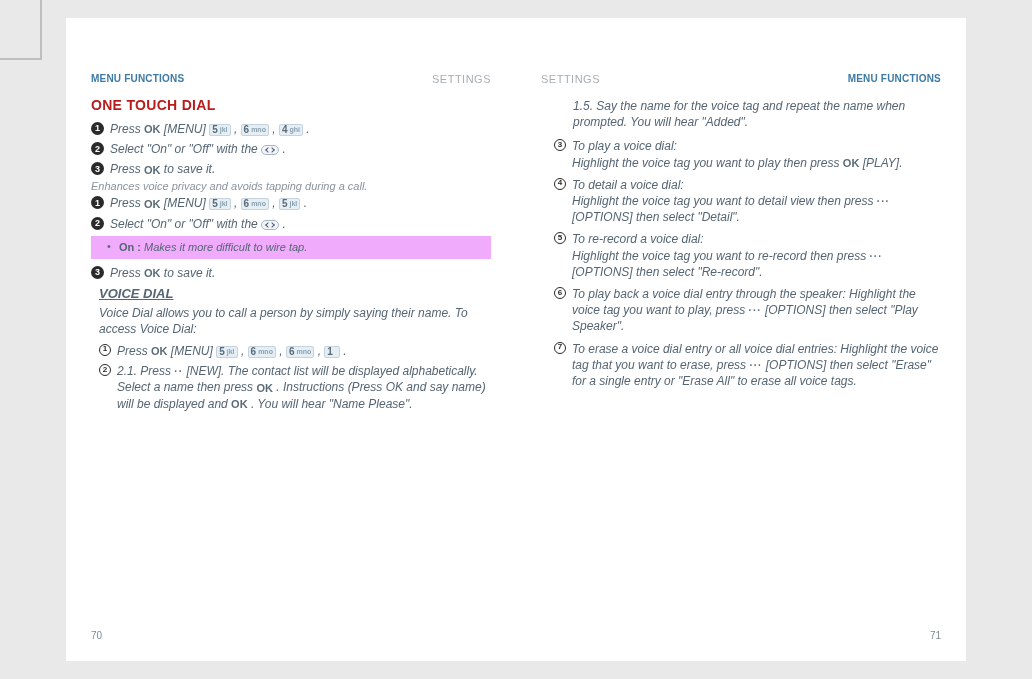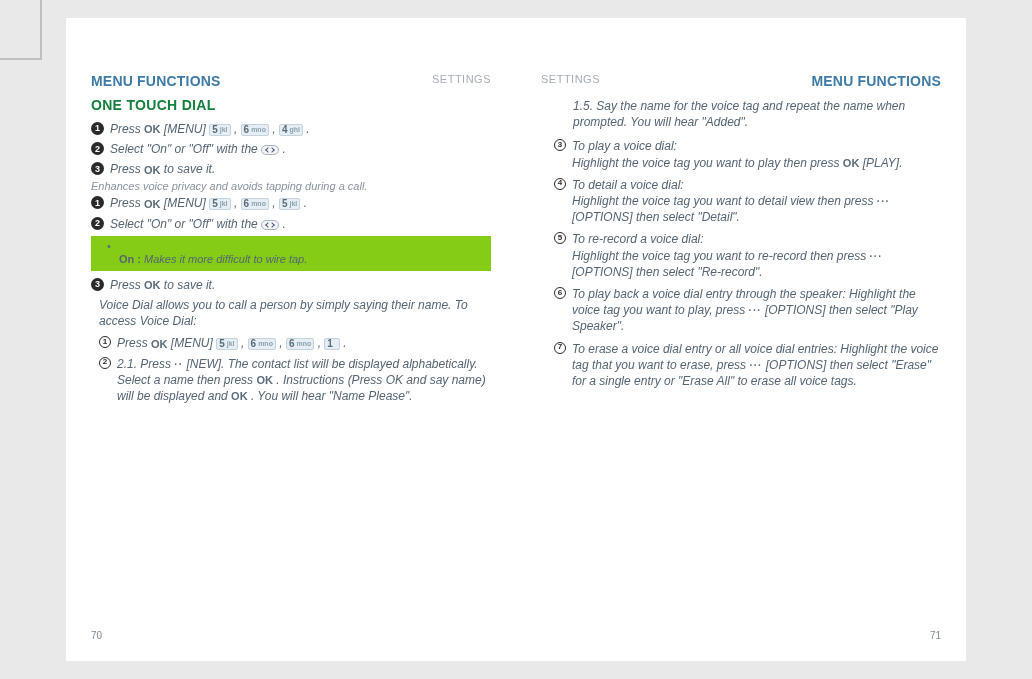--- a/index.html
+++ b/index.html
@@ -41,21 +41,21 @@
     position: absolute;
     height: 2px;
     background: #bfbfbf;
     top: 58px;
     left: 0;
     width: 42px;
   }
   .hdr {
     position: absolute;
     top: 55px;
-    font-size: 14px;
+    font-size: 10px;
     font-weight: 700;
     letter-spacing: 0.2px;
     color: #3d7aa6;
   }
   .hdr.left  { left: 25px; }
   .hdr.right { right: 25px; }
   .hdr-sub {
     position: absolute;
     top: 55px;
     font-size: 11px;
@@ -81,21 +81,21 @@
     font-size: 12px;
     line-height: 1.35;
     font-style: italic;
     color: #556573;
   }
   .content.rt { left: 30px; right: 20px; }
   .h2 {
     font-size: 14px;
     font-weight: 700;
     font-style: normal;
-    color: #15803d;
+    color: #b91c1c;
     letter-spacing: 0.3px;
     margin: 12px 0 6px;
   }
   .h2.first { margin-top: 0; }
   .sub {
     font-size: 11px;
     font-style: italic;
     color: #8a949d;
     margin: -3px 0 0;
   }
@@ -182,22 +182,22 @@
   .dots {
     display:inline-block;
     font-style:normal;
     font-weight:900;
     color:#5a6b78;
     letter-spacing:1px;
     font-size:10px;
     vertical-align: middle;
   }
   .note {
-    background: #84cc16;
-    padding: 16px 10px 4px 28px;
+    background: #f0abfc;
+    padding: 4px 10px 4px 28px;
     margin: 2px 0 6px 0;
     font-size: 11px;
     position: relative;
   }
   .note::before {
     content:"•";
     position:absolute;
     left:16px; top:3px;
     color:#5a6b78;
     font-style: normal;
@@ -302,20 +302,21 @@
 
     <div class="row">
       <span class="bullet-n solid">3</span>
       <span class="txt">
         <span>Press </span>
         <span class="ok">OK</span>
         <span>  to save it.</span>
       </span>
     </div>
 
+    <div class="h3">VOICE DIAL</div>
     <div class="para">Voice Dial allows you to call a person by simply saying their name. To access Voice Dial:</div>
 
     <div class="row ind">
       <span class="bullet-n hollow">1</span>
       <span class="txt">
         <span>Press </span>
         <span class="ok">OK</span>
         <span> [MENU]  </span>
         <span class="key">
             <span class="n">5</span>

